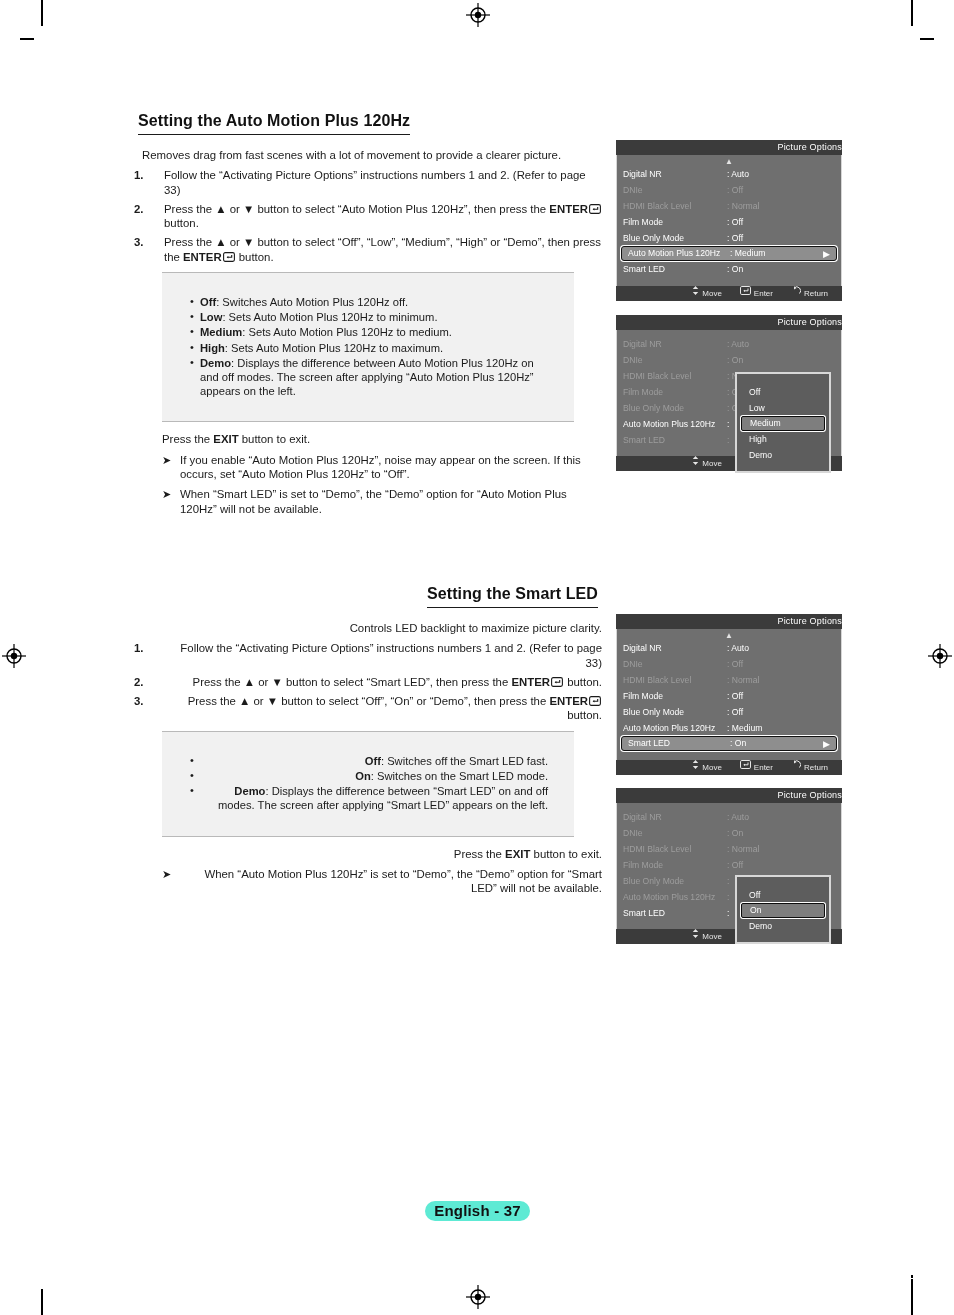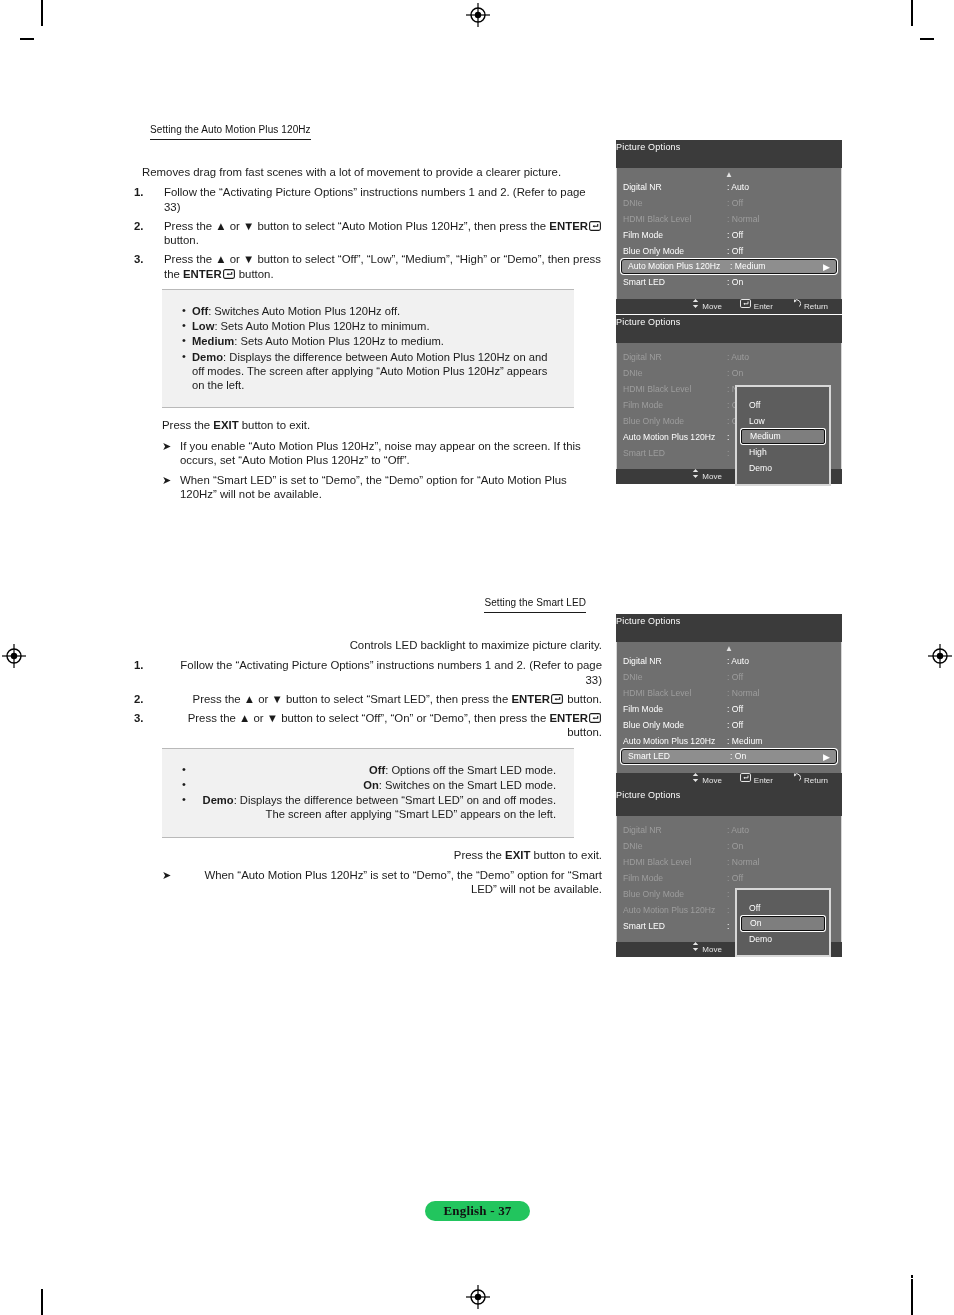--- a/index.html
+++ b/index.html
@@ -13,57 +13,57 @@
   .regmark{position:absolute;width:24px;height:24px;}
   .regmark svg{display:block;}
 
   
   .page{position:absolute;left:0;top:0;width:954px;height:1315px;}
 
   
   .col-left{position:absolute;left:134px;width:468px;}
 
   h2.sec-title{
-    font-size:10px;font-weight:normal;margin:16px;padding:0 0 4px 0;
+    font-size:16px;font-weight:bold;margin:4px;padding:0 0 4px 0;
     letter-spacing:0.1px;color:#111;display:inline-block;
     border-bottom:1.6px solid #1b1b1b;
   }
   .intro{font-size:11.4px;line-height:14.2px;margin:9px 0 6px 8px;color:#1b1b1b;}
 
   ol.steps{list-style:none;margin:0;padding:0;}
   ol.steps li{position:relative;padding-left:30px;margin-bottom:5px;
     font-size:11.4px;line-height:14.3px;}
   ol.steps li .num{position:absolute;left:0;top:0;font-weight:bold;font-size:11.4px;}
   b{font-weight:bold;}
 
   .note-box{
     background:#f1f1f1;border-top:1px solid #b9b9b9;border-bottom:1px solid #b9b9b9;
     margin:8px 0 0 28px;padding:6px 10px 7px 10px;width:412px;box-sizing:border-box;
   }
-  .note-box ul{list-style:none;margin:8px;padding:0;}
+  .note-box ul{list-style:none;margin:16px;padding:0;}
   .note-box li{position:relative;padding-left:12px;font-size:11.2px;line-height:14.2px;margin-bottom:1px;}
   .note-box li:before{content:"\2022";position:absolute;left:2px;top:-1px;font-size:11px;}
 
   .exitline{font-size:11.4px;line-height:14.3px;margin:10px 0 6px 28px;}
 
   ul.tips{list-style:none;margin:0 0 0 28px;padding:0;}
   ul.tips li{position:relative;padding-left:18px;font-size:11.4px;line-height:14.3px;margin-bottom:6px;}
   ul.tips li .arrow{position:absolute;left:0;top:0px;font-size:11px;line-height:14.3px;}
 
   
   .kenter{display:inline-block;width:12px;height:10px;position:relative;
           vertical-align:-1px;margin:0 1px;}
   .kenter svg{display:block;}
 
   
   .osd{position:absolute;width:226px;background:#6f6f6f;
        font-family:"Liberation Sans", sans-serif;}
   .osd .osd-title{
-    height:28px;line-height:15px;background:#3b3b3b;color:#ffffff;
-    text-align:left;font-size:9px;letter-spacing:.2px;
+    height:15px;line-height:15px;background:#3b3b3b;color:#ffffff;
+    text-align:right;font-size:9px;letter-spacing:.2px;
   }
   .osd .osd-body{position:relative;background:#6f6f6f;padding:2px 0 0 0;
     border:1px solid #d6d6d6;border-top:none;border-bottom:none;box-sizing:border-box;}
   .osd .updot{height:9px;text-align:center;color:#e3e3e3;font-size:8px;line-height:9px;}
   .osd .row{position:relative;height:16px;line-height:16px;display:flex;
     font-size:8.6px;color:#ffffff;padding-left:6px;box-sizing:border-box;}
   .osd .row .rlabel{width:104px;white-space:nowrap;}
   .osd .row .rvalue{white-space:nowrap;}
   .osd .row.dim{color:#9d9d9d;}
   .osd .row.sel{
@@ -85,22 +85,22 @@
          box-sizing:border-box;}
   .popup .opt{height:16px;line-height:16px;font-size:8.6px;color:#ffffff;
               padding-left:12px;box-sizing:border-box;}
   .popup .opt.hl{background:#7e7e7e;border:1.4px solid #0d0d0d;
               box-shadow:0 0 0 1px #ffffff;margin:0 4px;padding-left:8px;
               height:15px;line-height:12px;border-radius:2px;}
 
   
   .pagebadge{
     position:absolute;left:425px;top:1201px;width:105px;height:20px;
-    background:#22c55e;border-radius:10px;color:#111;font-size:13px;
-    font-weight:bold;text-align:center;line-height:20px;letter-spacing:.2px;font-family:Liberation Serif, serif;
+    background:#5eead4;border-radius:10px;color:#111;font-size:15px;
+    font-weight:bold;text-align:center;line-height:20px;letter-spacing:.2px;
   }
   .runfoot{position:absolute;top:1316px;font-family:"Liberation Serif", serif;
     font-size:9.5px;color:#111;white-space:nowrap;}
   .runfoot.left{left:60px;}
   .runfoot.right{right:40px;}
   .footrule{position:absolute;left:60px;top:1278px;width:858px;height:1px;background:#ffffff;}
 </style>
 </head>
 <body>
 
@@ -171,20 +171,21 @@
               <path d="M5.4 3.9 L3.6 5.2 L5.4 6.5 Z" fill="#1b1b1b"></path>
             </svg></span><span> button.</span>
       </li>
     </ol>
 
     <div class="note-box">
       <ul>
         <li><b>Off</b><span>: Switches Auto Motion Plus 120Hz off.</span></li>
         <li><b>Low</b><span>: Sets Auto Motion Plus 120Hz to minimum.</span></li>
         <li><b>Medium</b><span>: Sets Auto Motion Plus 120Hz to medium.</span></li>
+        <li><b>High</b><span>: Sets Auto Motion Plus 120Hz to maximum.</span></li>
         <li><b>Demo</b><span>: Displays the difference between Auto Motion Plus 120Hz on and off modes. The screen after applying “Auto Motion Plus 120Hz” appears on the left.</span></li>
       </ul>
     </div>
 
     <div class="exitline"><span>Press the </span><b>EXIT</b><span> button to exit.</span></div>
 
     <ul class="tips">
       <li><span class="arrow">➤</span><span>If you enable “Auto Motion Plus 120Hz”, noise may appear on the screen. If this occurs, set “Auto Motion Plus 120Hz” to “Off”.</span></li>
       <li><span class="arrow">➤</span><span>When “Smart LED” is set to “Demo”, the “Demo” option for “Auto Motion Plus 120Hz” will not be available.</span></li>
     </ul>
@@ -212,21 +213,21 @@
         <span>Press the ▲ or ▼ button to select “Off”, “On” or “Demo”, then press the </span><b>ENTER</b><span class="kenter"><svg width="12" height="10" viewBox="0 0 12 10">
               <rect x="0.6" y="0.6" width="10.8" height="8.8" rx="1.6" fill="none" stroke="#1b1b1b" stroke-width="1.1"></rect>
               <path d="M8.7 2.9 V5.2 H4.3" fill="none" stroke="#1b1b1b" stroke-width="1.1"></path>
               <path d="M5.4 3.9 L3.6 5.2 L5.4 6.5 Z" fill="#1b1b1b"></path>
             </svg></span><span> button.</span>
       </li>
     </ol>
 
     <div class="note-box">
       <ul>
-        <li><b>Off</b><span>: Options off the Smart LED mode.</span></li>
+        <li><b>Off</b><span>: Switches off the Smart LED fast.</span></li>
         <li><b>On</b><span>: Switches on the Smart LED mode.</span></li>
         <li><b>Demo</b><span>: Displays the difference between “Smart LED” on and off modes. The screen after applying “Smart LED” appears on the left.</span></li>
       </ul>
     </div>
 
     <div class="exitline"><span>Press the </span><b>EXIT</b><span> button to exit.</span></div>
 
     <ul class="tips">
       <li><span class="arrow">➤</span><span>When “Auto Motion Plus 120Hz” is set to “Demo”, the “Demo” option for “Smart LED” will not be available.</span></li>
     </ul>

